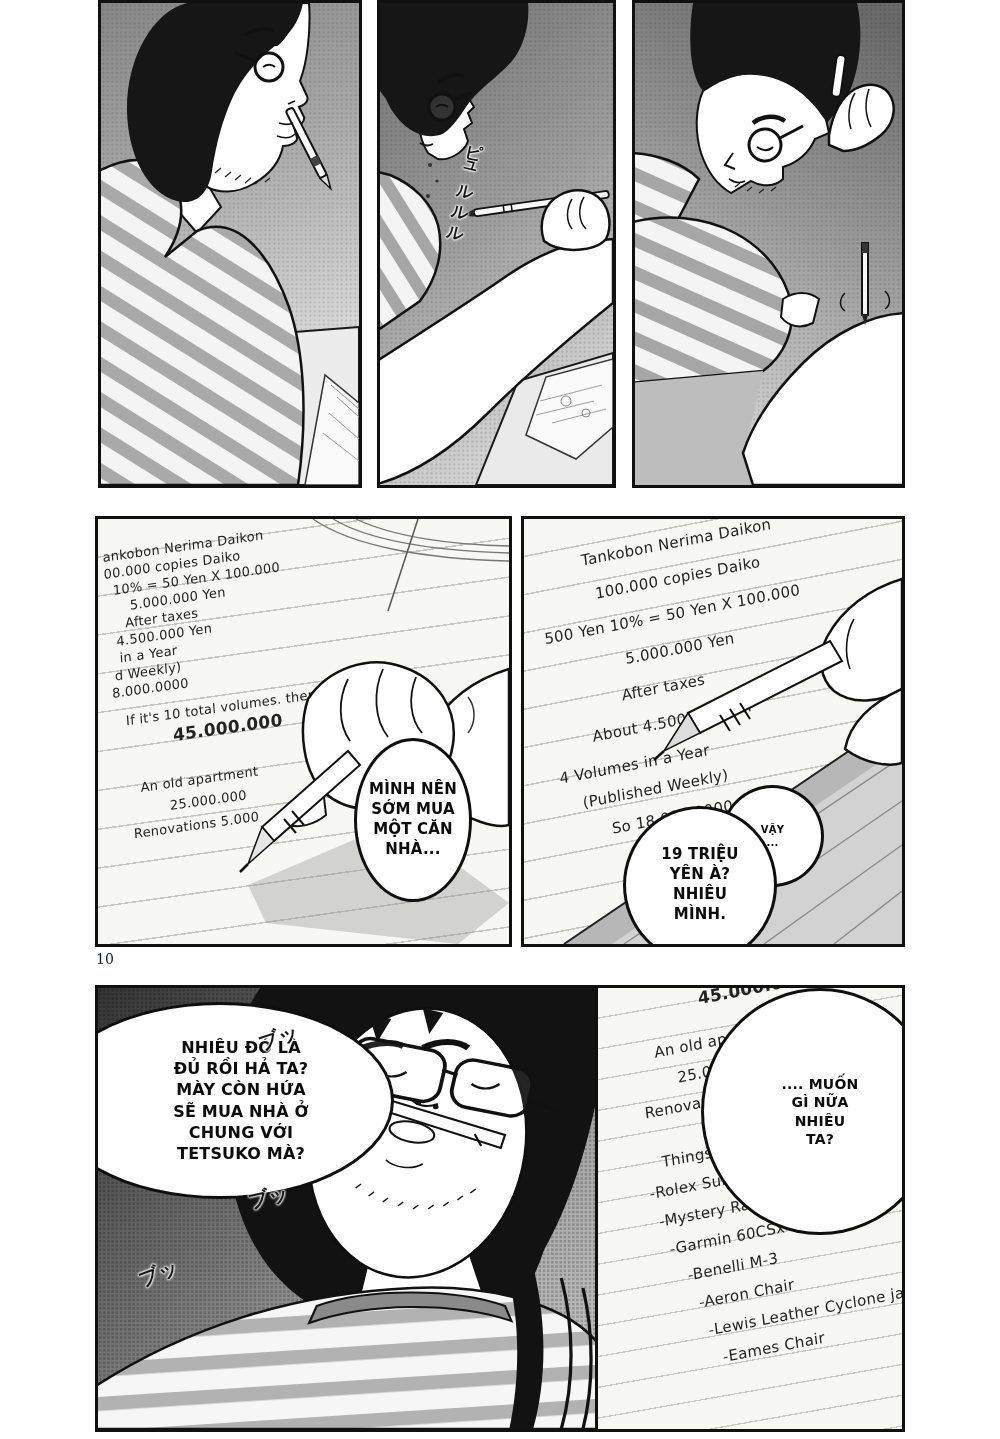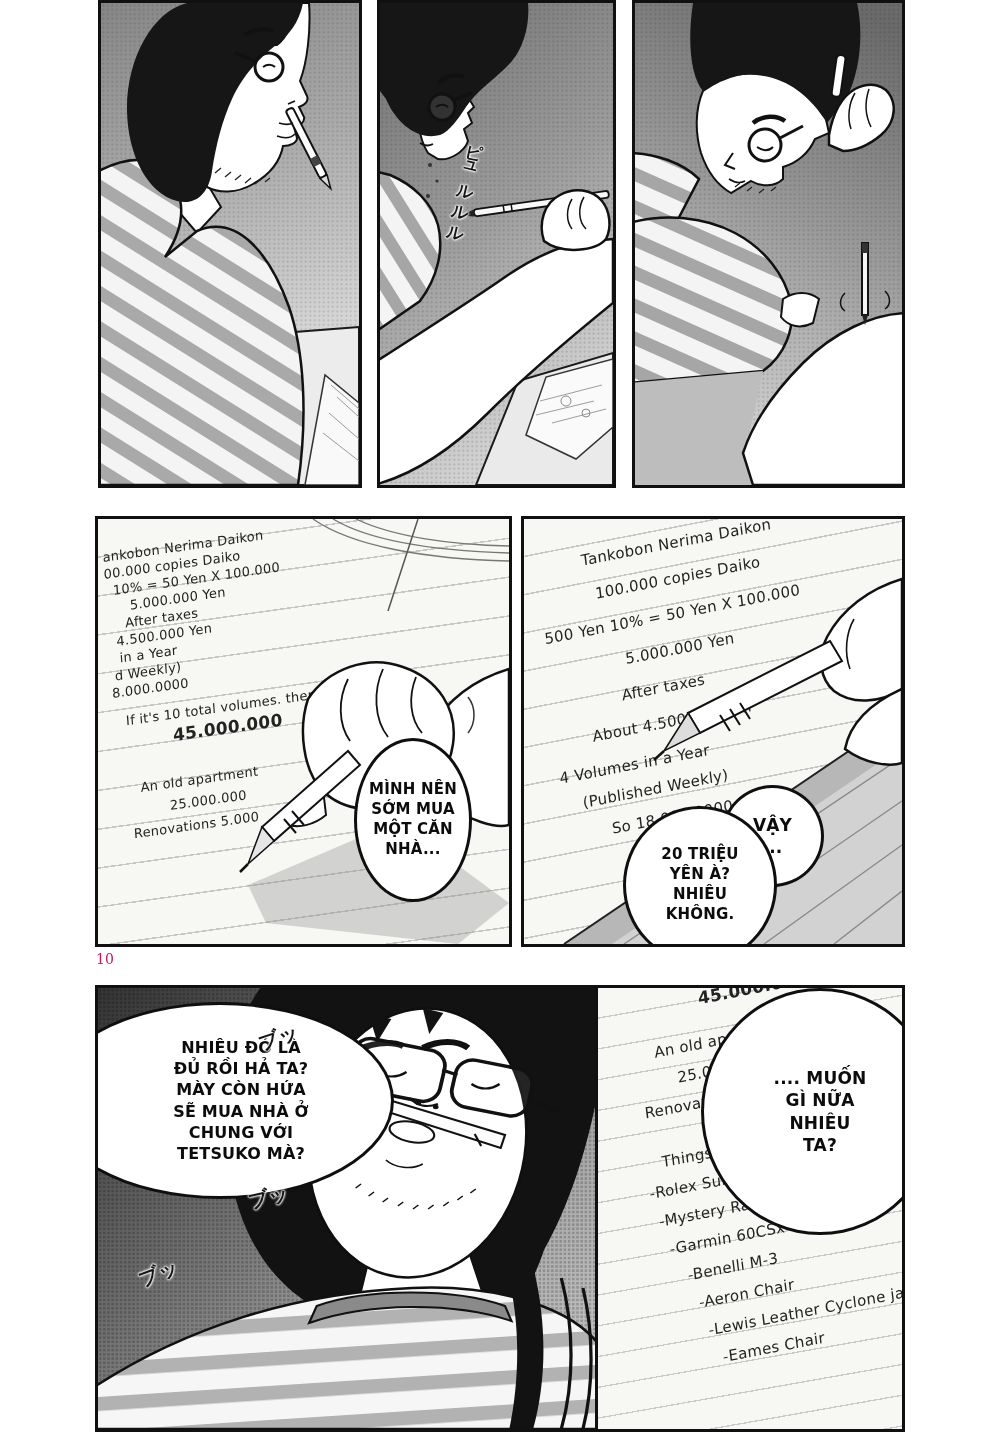--- a/index.html
+++ b/index.html
@@ -29,34 +29,34 @@
   .notes{position:absolute;color:#222;letter-spacing:.3px;z-index:1;}
   .notes div{white-space:nowrap;}
   .n1{left:4px;top:30px;font-size:13px;line-height:17px;transform:rotate(-8deg) skewX(-4deg);transform-origin:left top;}
   .n2{left:8px;top:34px;font-size:15px;line-height:35px;transform:rotate(-11deg) skewX(-4deg);transform-origin:left top;}
   .n3{left:8px;top:14px;font-size:15px;line-height:29px;transform:rotate(-11deg) skewX(-4deg);transform-origin:left top;}
   .big{font-size:17px;font-weight:bold;}
   
   .b{position:absolute;background:#fff;border:3px solid #0f0f0f;border-radius:50%;display:flex;flex-direction:column;align-items:center;justify-content:center;text-align:center;font-weight:bold;color:#0c0c0c;z-index:5;}
   .b div{line-height:1.32;letter-spacing:.2px;}
   .bub-m1{left:256px;top:219px;width:112px;height:158px;font-size:15px;}
-  .bub-vay{left:197px;top:266px;width:97px;height:96px;font-size:17px;z-index:4;}
+  .bub-vay{left:197px;top:266px;width:97px;height:96px;font-size:10px;z-index:4;}
   .bub-18{left:99px;top:287px;width:148px;height:152px;font-size:15px;}
   .bub-main{left:-52px;top:14px;width:348px;height:197px;font-size:16px;padding-left:42px;box-sizing:border-box;}
   .bub-arosi{left:55px;top:199px;width:152px;height:164px;font-size:15.5px;}
   .bub-eh{left:516px;top:1012px;width:72px;height:82px;font-size:15px;z-index:9;}
-  .bub-muon{left:103px;top:0px;width:232px;height:241px;font-size:17px;}
+  .bub-muon{left:103px;top:0px;width:232px;height:241px;font-size:14px;}
   
   .sfx{position:absolute;font-weight:bold;color:#161616;z-index:6;
        text-shadow:0 0 2px #fff,0 0 2px #fff,0 0 3px #fff,0 0 3px #fff;}
   .sfx-whistle{left:76px;top:128px;font-size:17px;writing-mode:vertical-rl;transform:rotate(13deg);letter-spacing:2px;}
   .sfx-b1a{left:160px;top:36px;font-size:20px;transform:rotate(-18deg);}
   .sfx-b1b{left:150px;top:196px;font-size:20px;transform:rotate(-12deg);}
   .sfx-b1c{left:40px;top:272px;font-size:20px;transform:rotate(-20deg);}
-  .pageno{position:absolute;left:96px;top:951px;font-family:"DejaVu Serif",serif;font-size:14px;color:#be185d;z-index:2;}
+  .pageno{position:absolute;left:96px;top:951px;font-family:"DejaVu Serif",serif;font-size:14px;color:#0f172a;z-index:2;}
 </style>
 </head>
 <body>
 
 <div class="sheet">
 
   <div class="panel t1">
     <svg class="art" viewBox="0 0 258 482" preserveAspectRatio="none">
       <defs>
         <pattern id="t1s" width="30" height="30" patternUnits="userSpaceOnUse" patternTransform="rotate(32)">
@@ -241,24 +241,24 @@
         <path d="M196,196 L206,212 M206,190 L216,206 M216,184 L226,200" stroke="#111" stroke-width="2"></path>
         <polygon points="164,194 176,214 140,232" fill="#ddd" stroke="#111" stroke-width="1.5"></polygon>
         <path d="M140,232 L130,241" stroke="#111" stroke-width="2.5"></path>
       </g>
     </svg>
     <div class="b bub-vay">
       <div>VẬY</div>
       <div>...</div>
     </div>
     <div class="b bub-18">
-      <div>20 TRIỆU</div>
+      <div>19 TRIỆU</div>
       <div>YÊN À?</div>
       <div>NHIÊU</div>
-      <div>KHÔNG.</div>
+      <div>MÌNH.</div>
     </div>
   </div>
 
   <div class="panel b1">
     <svg class="art" viewBox="0 0 485 441" preserveAspectRatio="none">
       <defs>
         <pattern id="b1s" width="30" height="34" patternUnits="userSpaceOnUse" patternTransform="rotate(-4)">
           <rect width="30" height="34" fill="#f6f6f6"></rect>
             <rect width="30" height="14" fill="#b2b2b2"></rect>
         </pattern>

